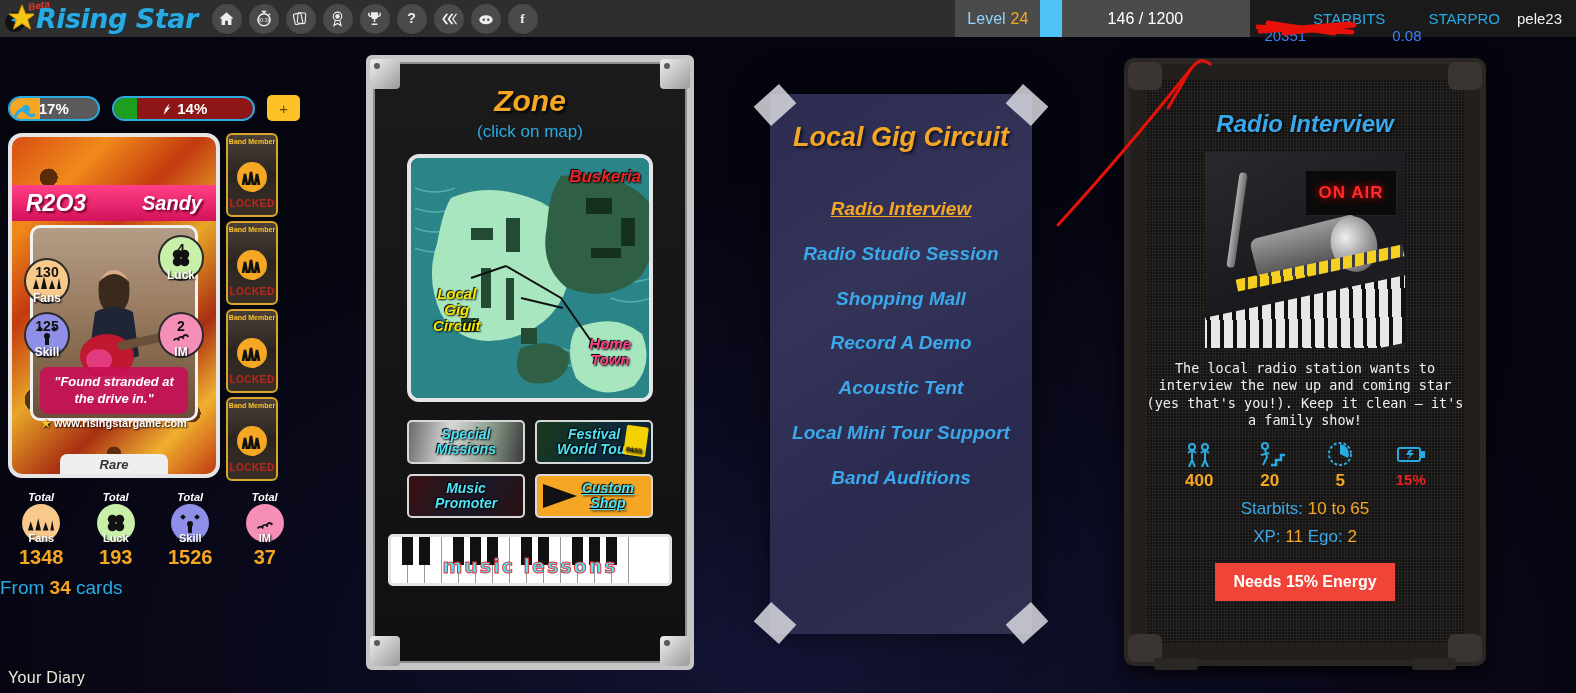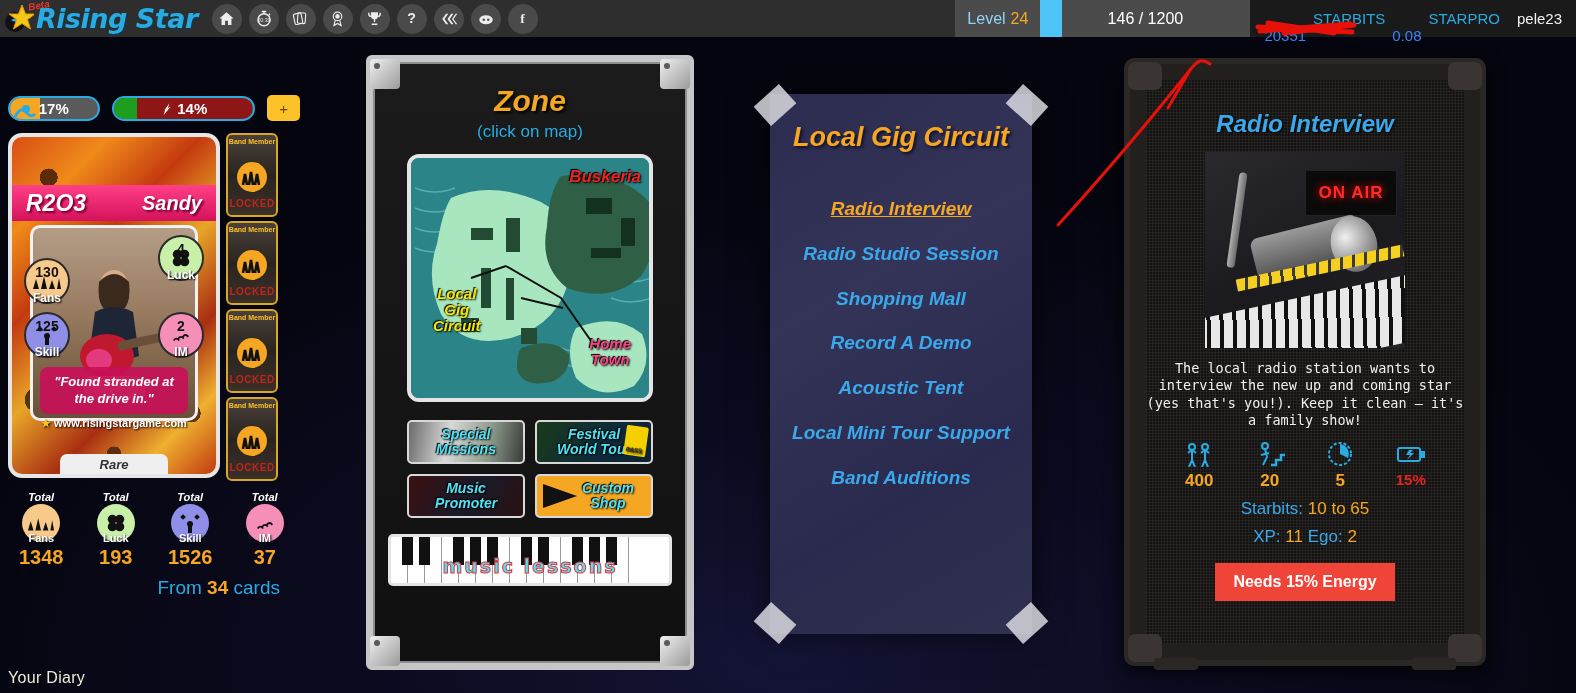--- a/index.html
+++ b/index.html
@@ -195,21 +195,21 @@
   .total-item .ring {
     width: 38px; height: 38px; border-radius: 50%; margin: 1px auto 0;
     position: relative; display: flex; align-items: center; justify-content: center;
   }
   .total-item .lab {
     position: absolute; bottom: -2px; width: 100%; text-align: center;
     font-size: 11px; font-weight: bold; color: #fff; text-shadow: 1px 1px 2px #000;
   }
   .total-item .num { color: #f5a623; font-size: 20px; font-weight: bold; margin-top: 4px; }
   .from-cards {
-    text-align: right; color: #29abe2; font-size: 19px; padding-top: 8px;
+    text-align: left; color: #29abe2; font-size: 19px; padding-top: 8px;
     padding-right: 20px;
   }
   .from-cards b { color: #f5a623; }
   .diary {
     position: absolute; left: 8px; bottom: 6px; color: #f0ead8;
     font-size: 16px; letter-spacing: .3px;
   }
 
   
   .zone-case {
@@ -255,21 +255,21 @@
   .zbtn {
     height: 44px; border-radius: 5px; border: 2px solid #d8d8d8;
     display: flex; align-items: center; justify-content: center; text-align: center;
     color: #4fe3f5; font-size: 14px; font-weight: bold; font-style: italic;
     line-height: 1.05; cursor: pointer; position: relative; overflow: hidden;
     text-shadow: 1px 1px 2px #000, -1px -1px 1px #000;
   }
   .zb-special { background: linear-gradient(100deg, #6a6a6a 0%, #d8d8d8 35%, #8a9a8a 70%, #3a3a3a 100%); }
   .zb-festival { background: linear-gradient(120deg, #1a3a1a, #0d2a3a 60%, #102030); }
   .zb-promoter { background: linear-gradient(120deg, #3a1010, #1a1a2a 55%, #2a1010); }
-  .zb-shop { background: #f5a623; color: #4fe3f5; border-color: #d8d8d8; }
+  .zb-shop { background: #f5a623; color: #4fe3f5; border-color: #d8d8d8; text-decoration: underline; }
   .pass-badge {
     position: absolute; right: 4px; top: 4px; width: 22px; height: 30px;
     background: #f5d000; border-radius: 2px; transform: rotate(8deg);
     font-size: 6px; color: #333; display: flex; align-items: flex-end;
     justify-content: center; padding-bottom: 2px; font-weight: bold;
   }
   .shop-guitar {
     position: absolute; left: 6px; top: 8px;
     width: 0; height: 0; border-left: 34px solid #111;
     border-top: 12px solid transparent; border-bottom: 12px solid transparent;

